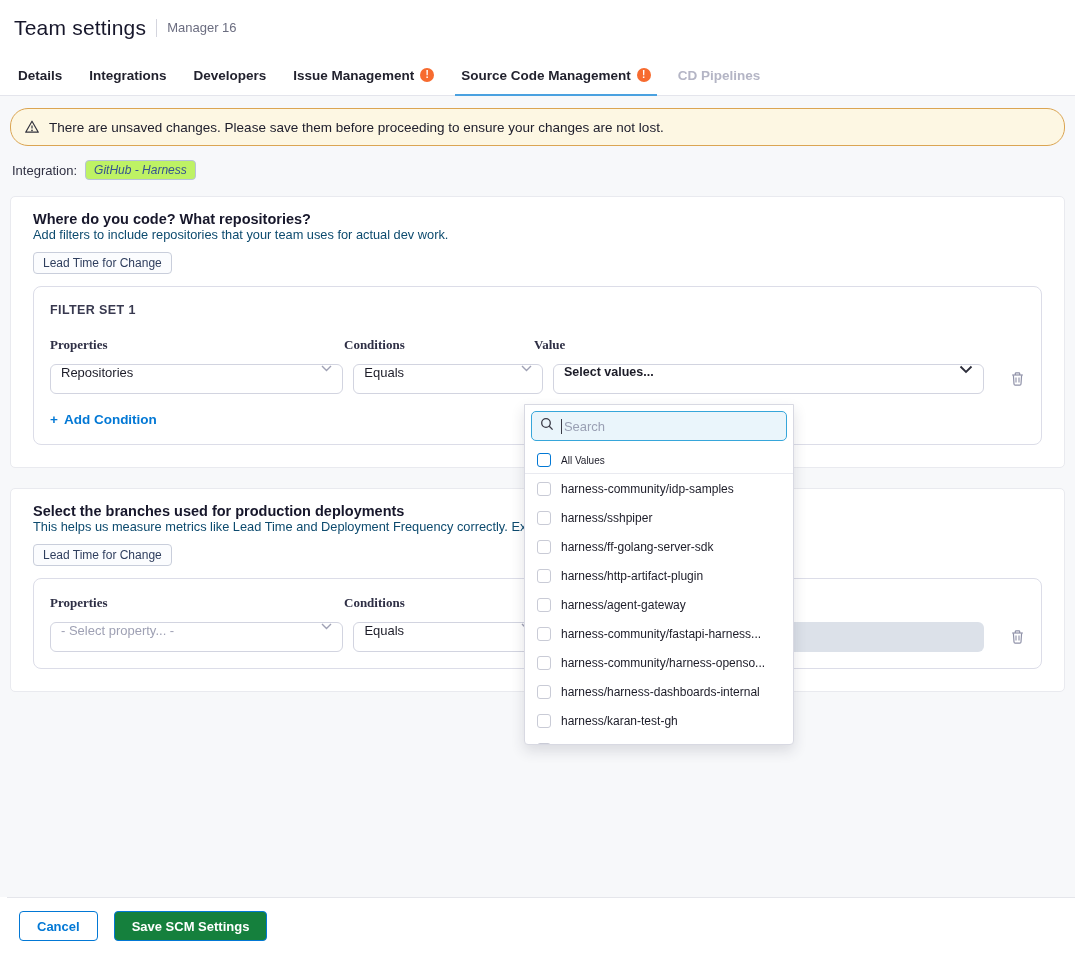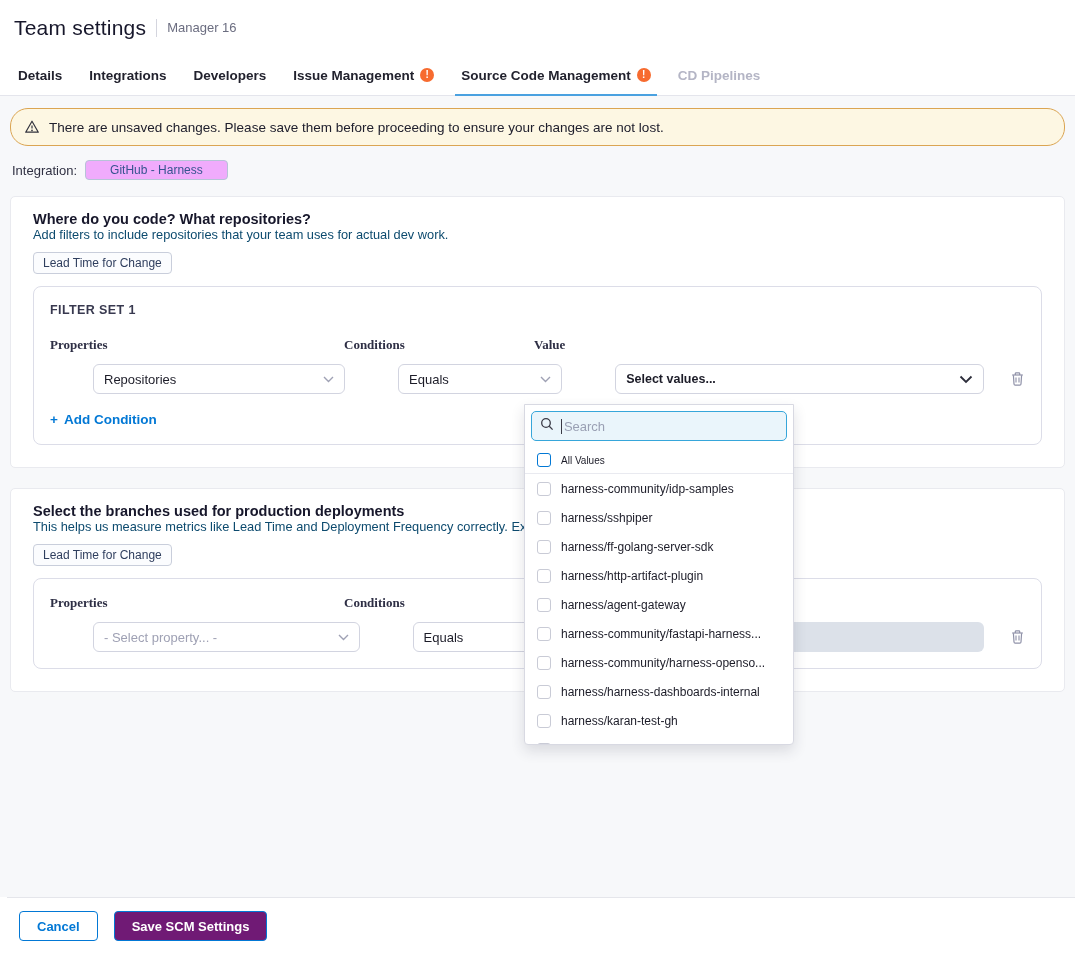--- a/index.html
+++ b/index.html
@@ -17,33 +17,33 @@
   .tabbar { height:41px; background:#fff; border-bottom:1px solid #e4e5ec; display:flex; align-items:stretch; padding-left:18px; gap:27px; }
   .tab { display:flex; align-items:center; gap:6px; font-size:13.5px; font-weight:600; color:#22222e; cursor:pointer; position:relative; white-space:nowrap; }
   .tab.active::after { content:""; position:absolute; left:-6px; right:-6px; bottom:-1px; height:2px; background:#4aa1e0; }
   .tab.disabled { color:#b4b5c5; cursor:default; }
   .tab-badge { width:14px; height:14px; border-radius:50%; background:#f76b2f; color:#fff; font-size:10px; font-weight:700; display:flex; align-items:center; justify-content:center; line-height:1; }
   
   .content { background:#f7f8fa; height:801px; overflow:hidden; }
   .banner { margin:12px 10px 0 10px; height:38px; background:#fdf7e3; border:1px solid #dba552; border-radius:18px; display:flex; align-items:center; gap:9px; padding:0 13px; font-size:13.5px; color:#20202e; }
   .warning-icon svg { display:block; }
   .integration-row { margin:14px 12px 0 12px; display:flex; align-items:center; gap:8px; font-size:13px; color:#2f3042; height:20px; }
-  .integration-chip { border:1px solid #b7c2d8; border-radius:4px; padding:2px 24px; font-size:12px; color:#36538f; background:#f0abfc; }
+  .integration-chip { border:1px solid #b7c2d8; border-radius:4px; padding:2px 8px; font-size:12px; color:#36538f; background:#bef264;font-style:italic; }
   .card { margin:16px 10px 0 10px; background:#fff; border:1px solid #e9eaef; border-radius:5px; padding:14px 22px 22px 22px; }
   .card + .card { margin-top:20px; }
   .section-title { font-size:14.5px; font-weight:700; color:#17172b; }
   .section-sub { font-size:12.8px; color:#0c4a6e; white-space:nowrap; overflow:hidden; }
   .metric-chip { display:inline-block; border:1px solid #c9cedb; border-radius:4px; background:#fbfcfe; color:#2f3e5e; font-size:12px; padding:3px 9px; margin-top:10px; }
   .filterset { border:1px solid #dcdde8; border-radius:8px; padding:16px; margin-top:12px; }
   .fs-title { font-size:12.5px; font-weight:700; color:#38394f; letter-spacing:.4px; margin-bottom:20px; }
   .fs-labels { display:flex; margin-bottom:11px;font-family:Liberation Serif, serif; }
   .fs-labels > div { font-size:13px; font-weight:700; color:#2e2f45; }
   .fs-row { display:flex; gap:10px; align-items:center; }
   .w-prop { width:294px; } .w-cond { width:190px; } .w-val { width:432px; }
-  .select { height:30px; border:1px solid #d2d4e0; border-radius:6px; background:#fff; display:flex; align-items:center; justify-content:space-between; padding:0 10px; font-size:13px; color:#1c1c28; cursor:pointer;margin-left:43px; }
+  .select { height:30px; border:1px solid #d2d4e0; border-radius:6px; background:#fff; display:flex; justify-content:space-between; padding:0 10px; font-size:13px; color:#1c1c28; cursor:pointer; }
   .select .ph { color:#9fa1b4; }
   .select-strong { font-weight:600; font-size:12.5px; }
   .chev svg { display:block; }
   .value-disabled { height:30px; border-radius:6px; background:#dce1e9; }
   .trash-btn { margin-left:16px; cursor:pointer; display:flex; align-items:center; }
   .add-condition { margin-top:18px; color:#0278d5; font-weight:700; font-size:13.5px; cursor:pointer; display:inline-flex; gap:6px; align-items:center; }
   
   .dropdown-panel { position:absolute; left:524px; top:404px; width:270px; height:341px; background:#fff; border:1px solid #d8d9e2; border-radius:0 0 4px 4px; box-shadow:0 6px 14px rgba(40,41,61,.14); overflow:hidden; z-index:10; }
   .search-box { margin:6px; height:30px; border:1.5px solid #36a6da; border-radius:5px; background:#eaf5fb; display:flex; align-items:center; padding:0 8px; gap:7px; }
   .search-box input { border:none; outline:none; background:transparent; font-size:13px; color:#1c1c28; width:100%; font-family:"Liberation Sans",sans-serif; }
@@ -52,21 +52,21 @@
   .dd-row { display:flex; align-items:center; gap:10px; padding:0 10px 0 12px; height:27px; font-size:10px; color:#1c1c28; cursor:pointer; }
   .dd-row.all-values { border-bottom:1px solid #e9eaf0; }
   .dd-item { height:29px; font-size:12px; }
   .checkbox { width:14px; height:14px; border-radius:3px; background:#fff; flex:none; }
   .cb-blue { border:1.5px solid #0278d5; }
   .cb-gray { border:1px solid #c9cbd6; }
   
   .footer { position:absolute; left:7px; bottom:0; width:100%; height:57px; background:#fff; border-top:1px solid #e5e6eb; display:flex; align-items:center; gap:16px; padding-left:12px; }
   .btn { height:30px; border-radius:4px; font-size:13px; font-weight:700; padding:0 17px; cursor:pointer; font-family:"Liberation Sans",sans-serif; }
   .btn-cancel { background:#fff; color:#0278d5; border:1px solid #0278d5; }
-  .btn-save { background:#701a75; color:#fff; border:1px solid #0278d5; }
+  .btn-save { background:#15803d; color:#fff; border:1px solid #0278d5; }
 </style>
 </head>
 <body>
 
 <div class="header">
   <span class="page-title">Team settings</span>
   <span class="title-divider"></span>
   <span class="page-subtitle">Manager 16</span>
 </div>
 

